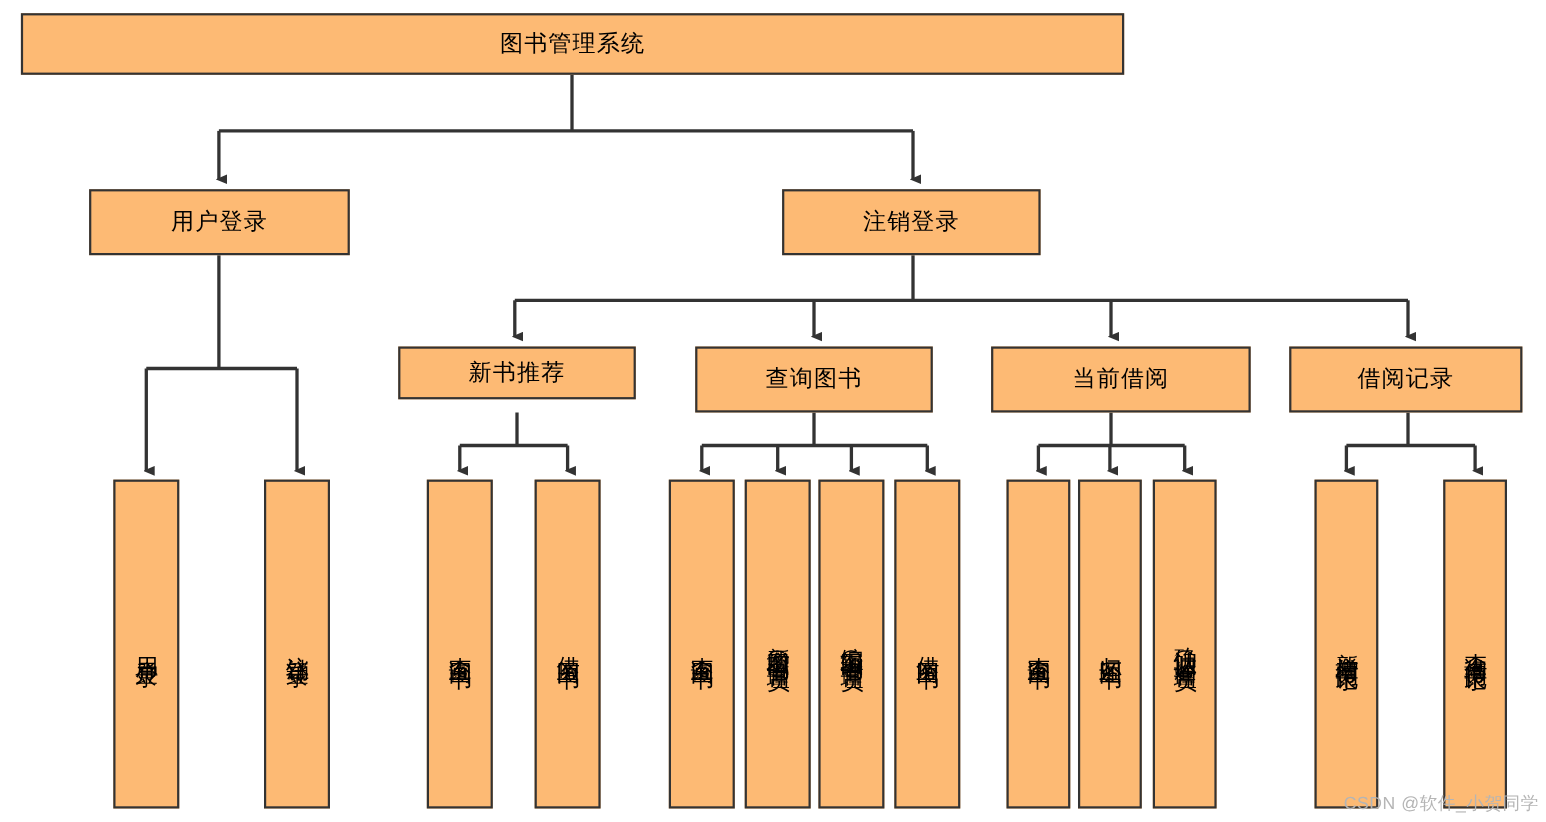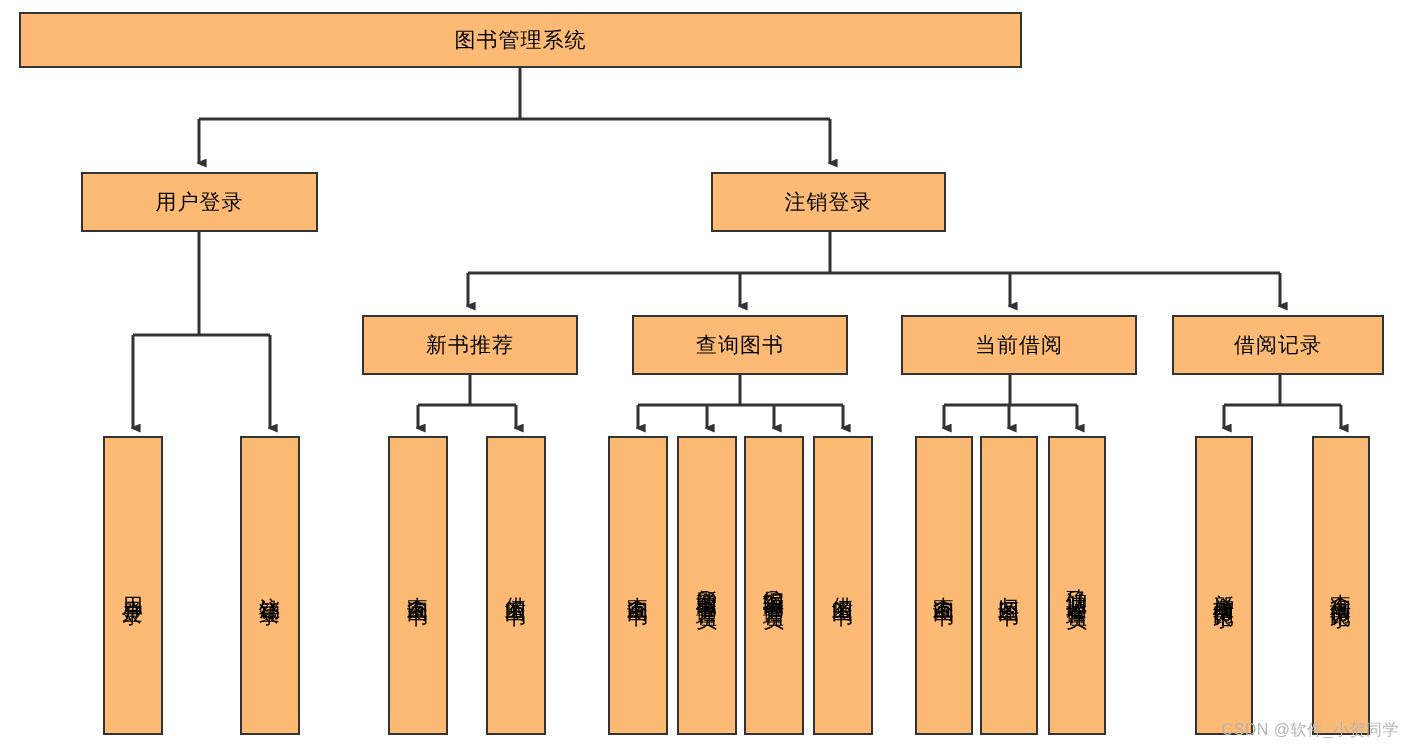--- a/index.html
+++ b/index.html
@@ -124,21 +124,21 @@
     <span>图书管理系统</span>
   </div>
 
   <div class="node horiz" style="left: 81px; top: 172px; width: 237px; height: 60px;">
     <span>用户登录</span>
   </div>
   <div class="node horiz" style="left: 711px; top: 172px; width: 235px; height: 60px;">
     <span>注销登录</span>
   </div>
 
-  <div class="node horiz" style="left: 362px; top: 315px; width: 216px; height: 60px;">
+  <div class="node horiz" style="left: 362px; top: 315px; width: 216px; height: 48px;">
     <span>新书推荐</span>
   </div>
   <div class="node horiz" style="left: 632px; top: 315px; width: 216px; height: 60px;">
     <span>查询图书</span>
   </div>
   <div class="node horiz" style="left: 901px; top: 315px; width: 236px; height: 60px;">
     <span>当前借阅</span>
   </div>
   <div class="node horiz" style="left: 1172px; top: 315px; width: 212px; height: 60px;">
     <span>借阅记录</span>

